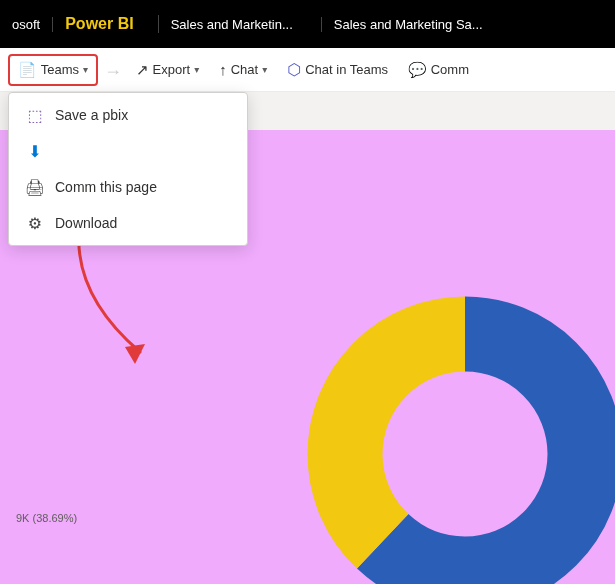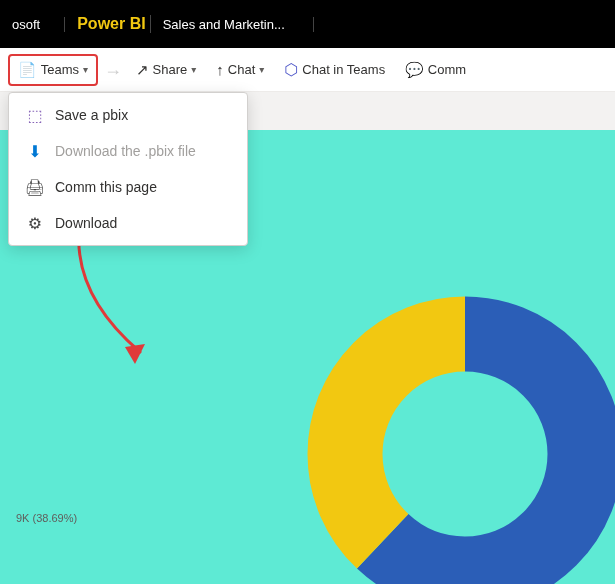--- a/index.html
+++ b/index.html
@@ -18,30 +18,30 @@
       background: #000000;
       height: 48px;
       padding: 0 8px;
       color: #ffffff;
       gap: 0;
     }
     .top-bar-logo {
       color: #fff;
       font-size: 13px;
       font-weight: 400;
-      padding: 0 24px 0 4px;
+      padding: 0 12px 0 4px;
       border-right: 1px solid #444;
       margin-right: 12px;
       white-space: nowrap;
     }
     .top-bar-app {
       color: #f2c811;
       font-size: 16px;
       font-weight: 600;
-      padding-right: 4px;
+      padding-right: 24px;
       border-right: 1px solid #444;
       margin-right: 12px;
       white-space: nowrap;
     }
     .top-bar-title {
       color: #ffffff;
       font-size: 13px;
       padding-right: 28px;
       border-right: 1px solid #444;
       margin-right: 12px;
@@ -133,21 +133,21 @@
       font-size: 16px;
       flex-shrink: 0;
     }
     .save-icon { color: #8764b8; }
     .download-icon { color: #0078d4; }
     .print-icon { color: #444; }
     .settings-icon { color: #444; }
 
     
     .main-content {
-      background: #5eead4;
+      background: #f0abfc;
       height: calc(584px - 48px - 44px);
       position: relative;
       overflow: hidden;
     }
     .content-header {
       display: flex;
       align-items: center;
       padding: 12px 20px 8px;
       gap: 24px;
       background: #f3f2f1;
@@ -189,34 +189,35 @@
       color: #605e5c;
     }
   </style>
 </head>
 <body>
 
 <div class="top-bar">
   <span class="top-bar-logo">osoft</span>
   <span class="top-bar-app">Power BI</span>
   <span class="top-bar-title">Sales and Marketin...</span>
+  <span class="top-bar-title2">Sales and Marketing Sa...</span>
 </div>
 
 <div class="toolbar">
   <button class="toolbar-btn file-btn">
     <span class="toolbar-icon">📄</span>
     <span>Teams</span>
     <span class="chevron">▾</span>
   </button>
 
   <span style="color:#ccc; font-size:18px; margin:0 2px;">→</span>
 
   <button class="toolbar-btn">
     <span class="toolbar-icon">↗</span>
-    <span>Share</span>
+    <span>Export</span>
     <span class="chevron">▾</span>
   </button>
 
   <button class="toolbar-btn">
     <span class="toolbar-icon">↑</span>
     <span>Chat</span>
     <span class="chevron">▾</span>
   </button>
 
   <button class="toolbar-btn">
@@ -229,21 +230,20 @@
     <span>Comm</span>
   </button>
 
   <div class="dropdown-menu">
     <div class="dropdown-item">
       <span class="dropdown-icon save-icon">⬚</span>
       <span>Save a pbix</span>
     </div>
     <div class="dropdown-item disabled">
       <span class="dropdown-icon download-icon">⬇</span>
-      <span>Download the .pbix file</span>
     </div>
     <div class="dropdown-item">
       <span class="dropdown-icon print-icon">🖨</span>
       <span>Comm this page</span>
     </div>
     <div class="dropdown-item">
       <span class="dropdown-icon settings-icon">⚙</span>
       <span>Download</span>
     </div>
   </div>

